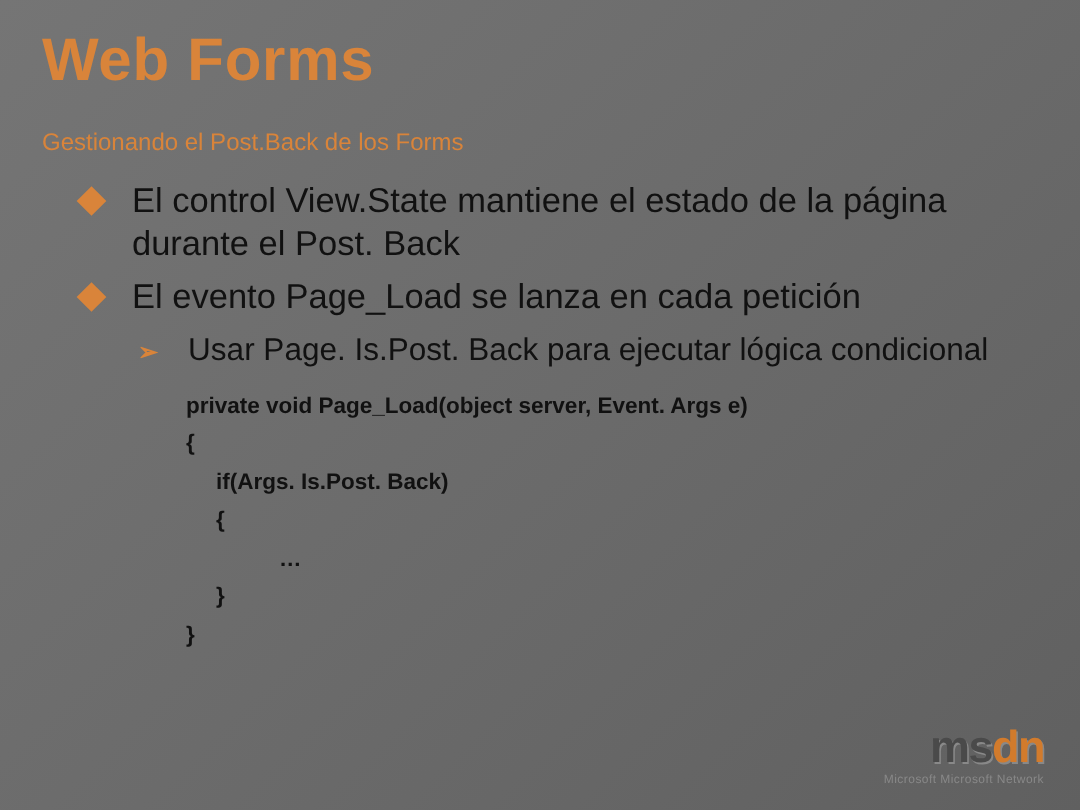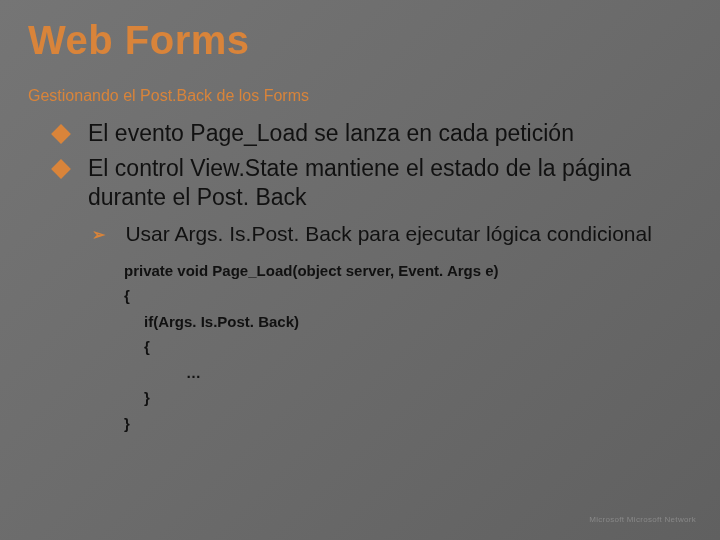--- a/index.html
+++ b/index.html
@@ -110,42 +110,45 @@
 <body>
 
 <div class="slide">
 
   <div class="title">Web Forms</div>
   <div class="subtitle">Gestionando el Post.Back de los Forms</div>
 
   <div class="bullets">
     <div class="bullet-row">
       <div class="diamond"></div>
-      <div class="bullet-text">El evento Page_Load se lanza en cada petición</div>
+      <div class="bullet-text">El control View.State mantiene el estado de la página durante el Post. Back</div>
     </div>
     <div class="bullet-row">
       <div class="diamond"></div>
-      <div class="bullet-text">El control View.State mantiene el estado de la página durante el Post. Back</div>
+      <div class="bullet-text">El evento Page_Load se lanza en cada petición</div>
     </div>
   </div>
 
   <div class="sub-bullets">
     <div class="sub-row">
       <div class="chevron">➢</div>
-      <div class="sub-text">Usar Args. Is.Post. Back para ejecutar lógica condicional</div>
+      <div class="sub-text">Usar Page. Is.Post. Back para ejecutar lógica condicional</div>
     </div>
   </div>
 
   <div class="code-block">
     <div class="code-line">private void Page_Load(object server, Event. Args e)</div>
     <div class="code-line">{</div>
     <div class="code-line indent1">if(Args. Is.Post. Back)</div>
     <div class="code-line indent1">{</div>
     <div class="code-line indent3">…</div>
     <div class="code-line indent1">}</div>
     <div class="code-line">}</div>
   </div>
 
   <div class="logo">
+    <div class="logo-main">
+      <span>ms</span><span class="accent">dn</span>
+    </div>
     <div class="logo-sub">Microsoft Microsoft Network</div>
   </div>
 
 </div>
 
 </body></html>

